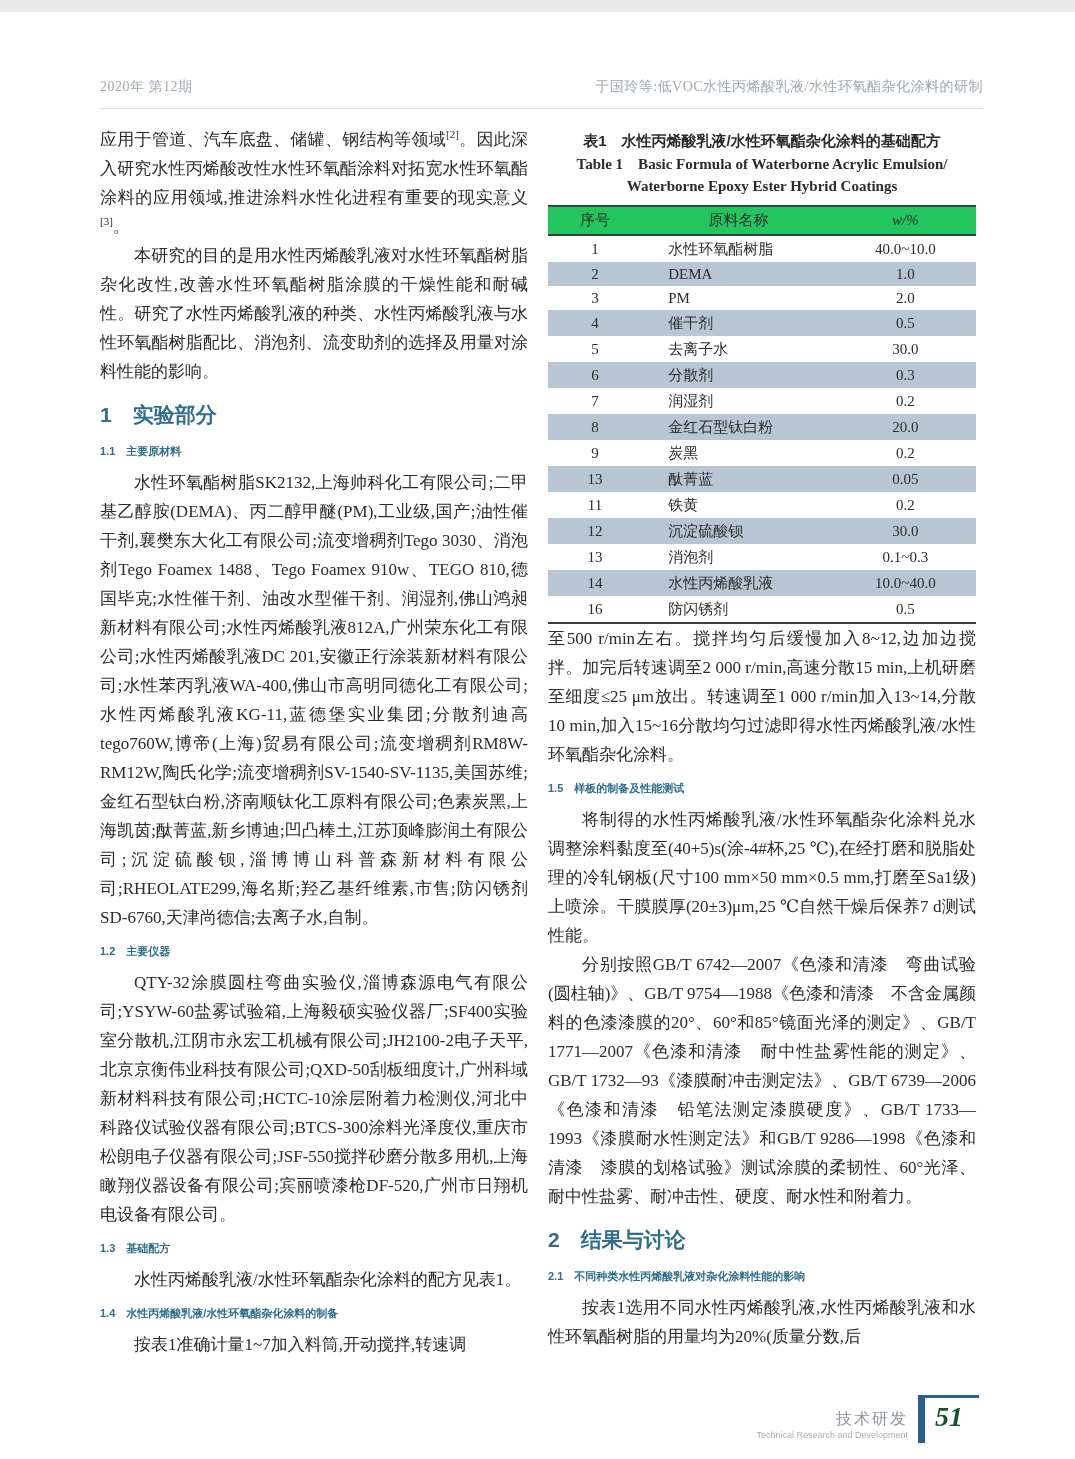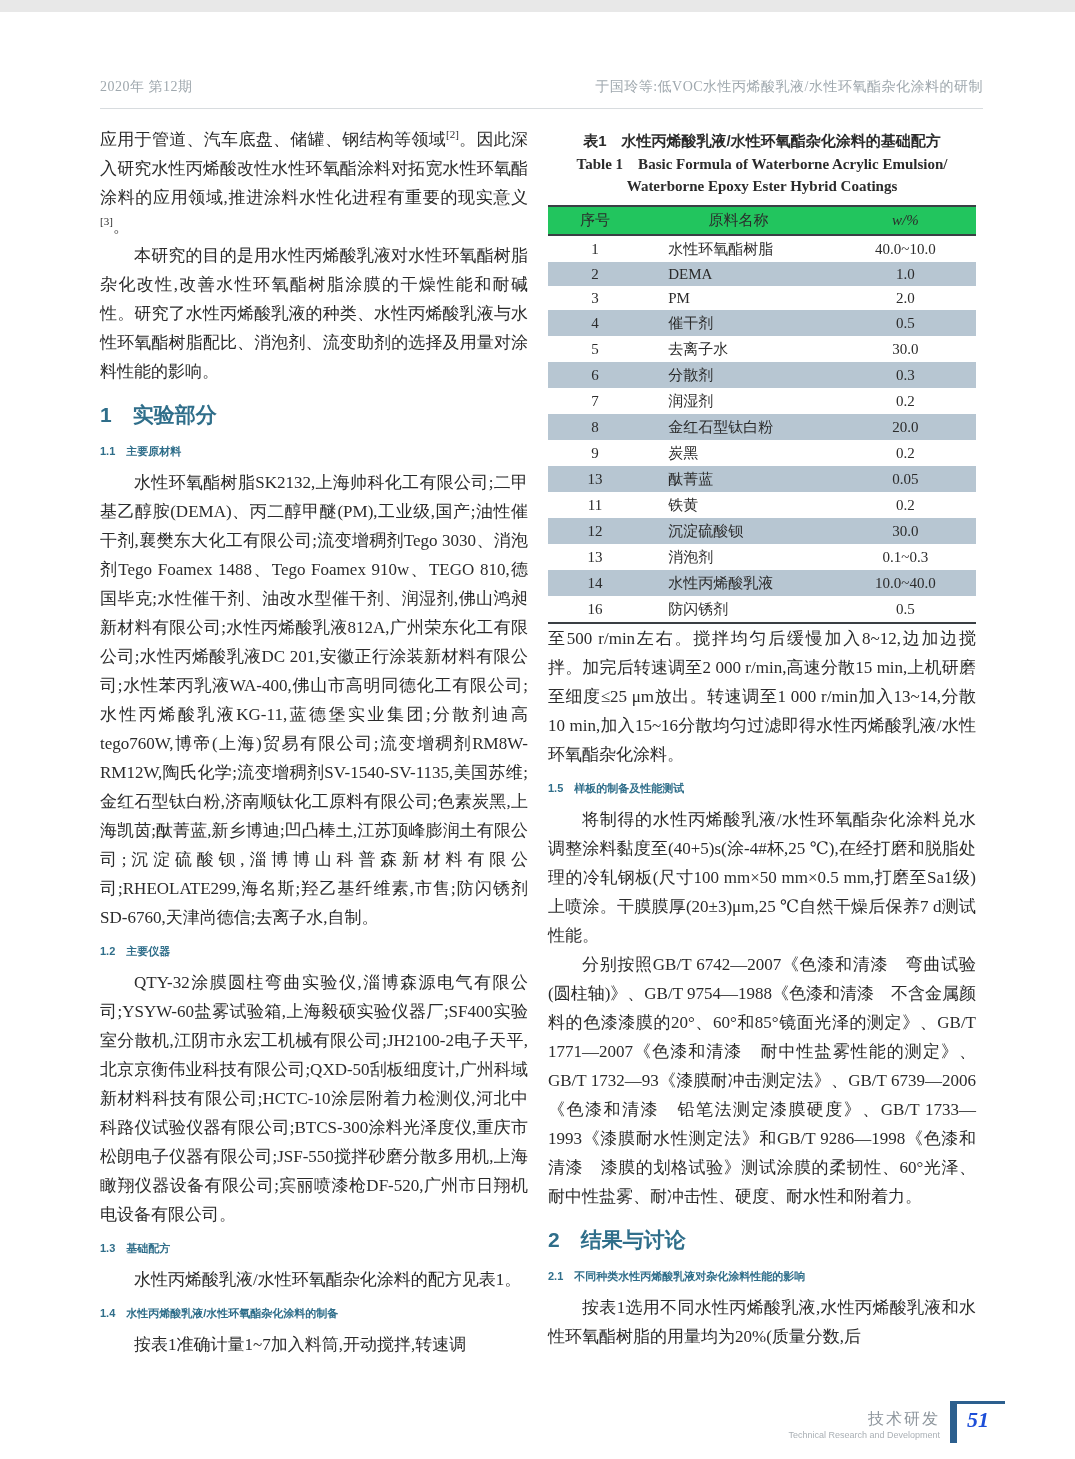--- a/index.html
+++ b/index.html
@@ -69,40 +69,40 @@
   }
   table.t1 td{padding:3.5px 2px;}
   table.t1 tbody tr:nth-child(even){background:#b7c6d2;}
   table.t1 td:nth-child(1){width:22%;text-align:center;}
   table.t1 td:nth-child(2){width:45%;text-align:left;padding-left:26px;}
   table.t1 td:nth-child(3){width:33%;text-align:center;}
   .ital{font-style:italic;font-family:"Liberation Serif","DejaVu Serif",serif;}
   .belowtable{margin-top:14px;}
   
   .pagefoot{
-    position:absolute;right:70px;bottom:28px;
+    position:absolute;right:96px;bottom:28px;
     display:flex;align-items:flex-end;
   }
   .foot-labels{text-align:right;padding-bottom:3px;}
   .foot-zh{
     font-size:16px;color:#8d959c;letter-spacing:2px;
     font-family:"Liberation Sans","DejaVu Sans",sans-serif;
   }
   .foot-en{
     font-size:9px;color:#aab0b5;
     font-family:"Liberation Sans","DejaVu Sans",sans-serif;
   }
   .pageno-box{
     margin-left:10px;
     border-top:3px solid #2c5f8e;
     border-left:7px solid #2c5f8e;
     padding:3px 16px 10px 10px;
   }
   .pageno{
-    font-size:22px;font-weight:bold;font-style:italic;color:#1d4ed8;
+    font-size:28px;font-weight:bold;font-style:italic;color:#14532d;
     font-family:"Liberation Serif","DejaVu Serif",serif;
   }
 </style>
 </head>
 <body>
 
 <div class="page">
 
   <div class="pagehead">
     <span>2020年 第12期</span>

